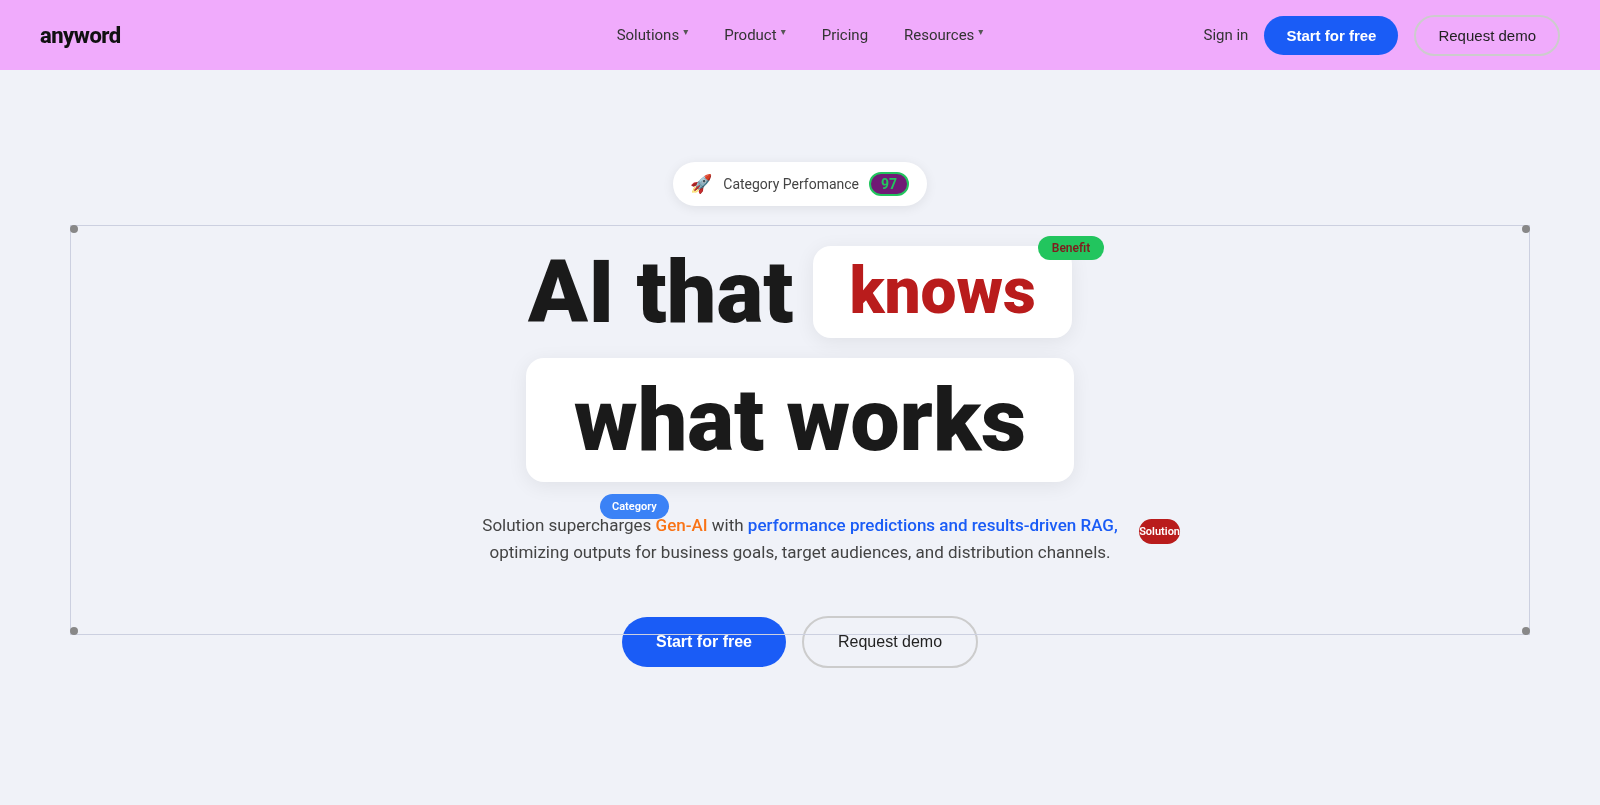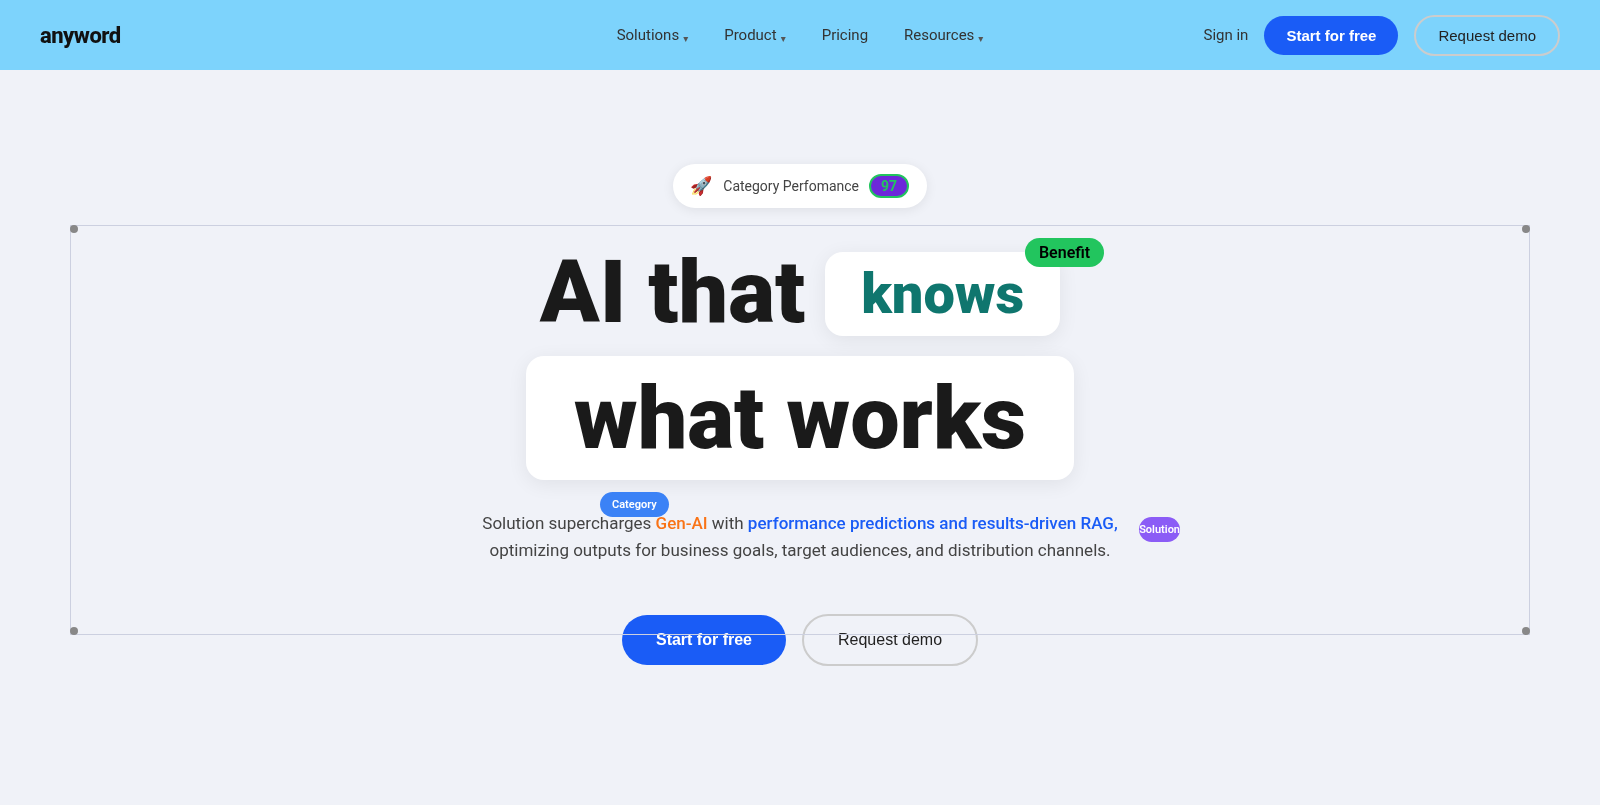--- a/index.html
+++ b/index.html
@@ -5,21 +5,21 @@
     * { margin: 0; padding: 0; box-sizing: border-box; }
     body {
       font-family: -apple-system, BlinkMacSystemFont, 'Segoe UI', Roboto, sans-serif;
       background: #f0f2f8;
       min-height: 805px;
       overflow-x: hidden;
     }
 
     
     nav {
-      background: #7dd3fc;
+      background: #f0abfc;
       height: 70px;
       display: flex;
       align-items: center;
       padding: 0 40px;
       position: relative;
       z-index: 10;
     }
     .nav-logo {
       font-size: 22px;
       font-weight: 800;
@@ -33,21 +33,21 @@
       gap: 36px;
       position: absolute;
       left: 50%;
       transform: translateX(-50%);
     }
     .nav-link {
       font-size: 15px;
       color: #333;
       cursor: pointer;
       display: flex;
-      align-items: flex-end;
+      align-items: flex-start;
       gap: 4px;
       white-space: nowrap;
     }
     .nav-link .chevron {
       font-size: 10px;
       color: #555;
     }
     .nav-actions {
       display: flex;
       align-items: center;
@@ -107,21 +107,21 @@
       z-index: 2;
     }
     .perf-icon {
       font-size: 18px;
     }
     .perf-label {
       font-size: 14px;
       color: #444;
     }
     .perf-score {
-      background: #6d28d9;
+      background: #701a75;
       border: 2.5px solid #22c55e;
       color: #22c55e;
       font-weight: 700;
       font-size: 14px;
       border-radius: 50px;
       padding: 2px 10px;
       text-align: center;
     }
 
     
@@ -129,22 +129,22 @@
       position: relative;
       display: flex;
       flex-direction: column;
       align-items: center;
       margin-bottom: 30px;
     }
 
     
     .badge-benefit {
       background: #22c55e;
-      color: #000000;
-      font-size: 16px;
+      color: #7f1d1d;
+      font-size: 12px;
       font-weight: 600;
       border-radius: 50px;
       padding: 5px 14px;
       position: absolute;
       top: -10px;
       right: -30px;
       z-index: 5;
     }
 
     
@@ -194,21 +194,21 @@
       font-size: 11px;
       font-weight: 600;
       border-radius: 50px;
       padding: 4px 12px;
       position: absolute;
       top: -18px;
       left: 120px;
     }
     
     .badge-solution {
-      background: #8b5cf6;
+      background: #b91c1c;
       color: #fff;
       font-size: 11px;
       font-weight: 600;
       border-radius: 50px;
       padding: 4px 0;
       position: absolute;
       bottom: 22px;
       right: -60px;
     }
 
@@ -297,21 +297,21 @@
     <span class="perf-score">97</span>
   </div>
 
   <div class="hero-heading-area">
 
     <span class="badge-benefit">Benefit</span>
 
     <div style="display:flex; align-items:center; gap:20px; margin-bottom:10px; position:relative;">
       <span style="font-size:88px; font-weight:900; color:#1a1a1a; line-height:1;">AI that</span>
       <div class="heading-card-top" style="margin-bottom:0; margin-right:0; padding:14px 36px;">
-        <span style="font-size:56px; font-weight:900; color:#0f766e; line-height:1;">knows</span>
+        <span style="font-size:64px; font-weight:900; color:#b91c1c; line-height:1;">knows</span>
       </div>
     </div>
 
     <div class="heading-card-bottom">
       <span style="font-size:88px; font-weight:900; color:#1a1a1a; line-height:1;">what works</span>
     </div>
   </div>
 
   <div class="hero-subtitle" style="position:relative;">
     <span class="badge-category">Category</span>

